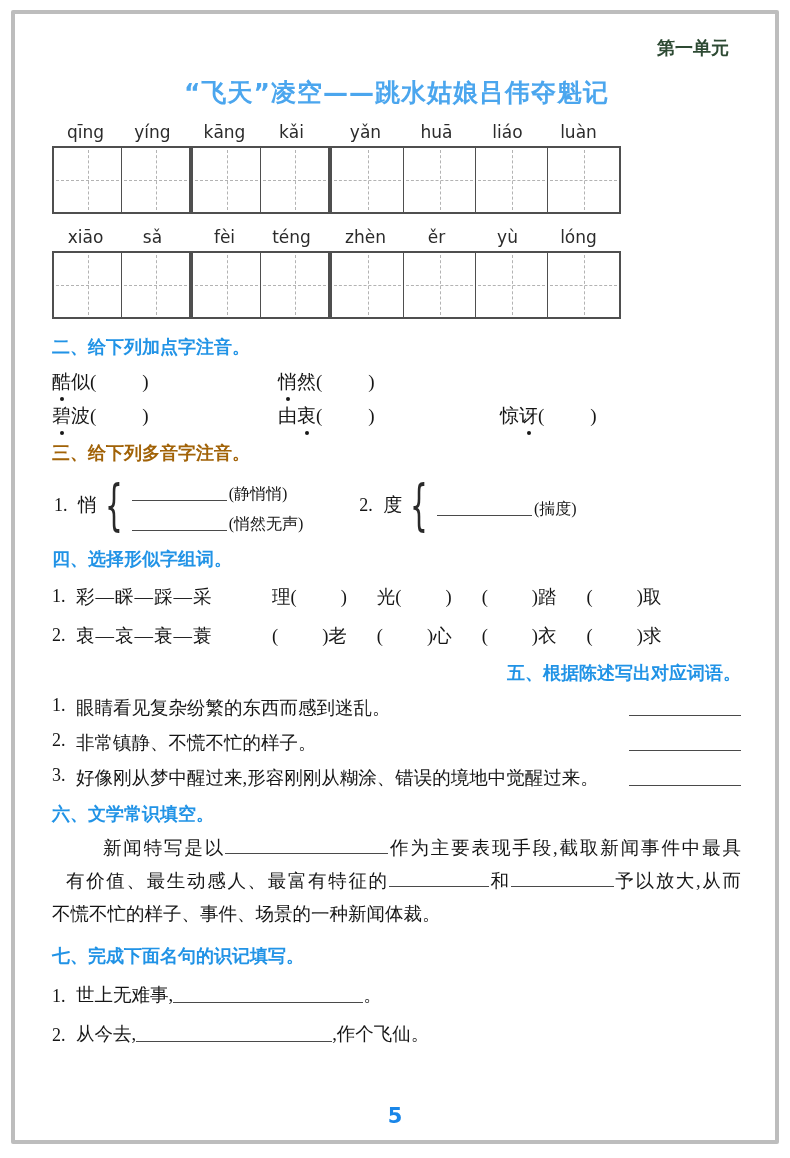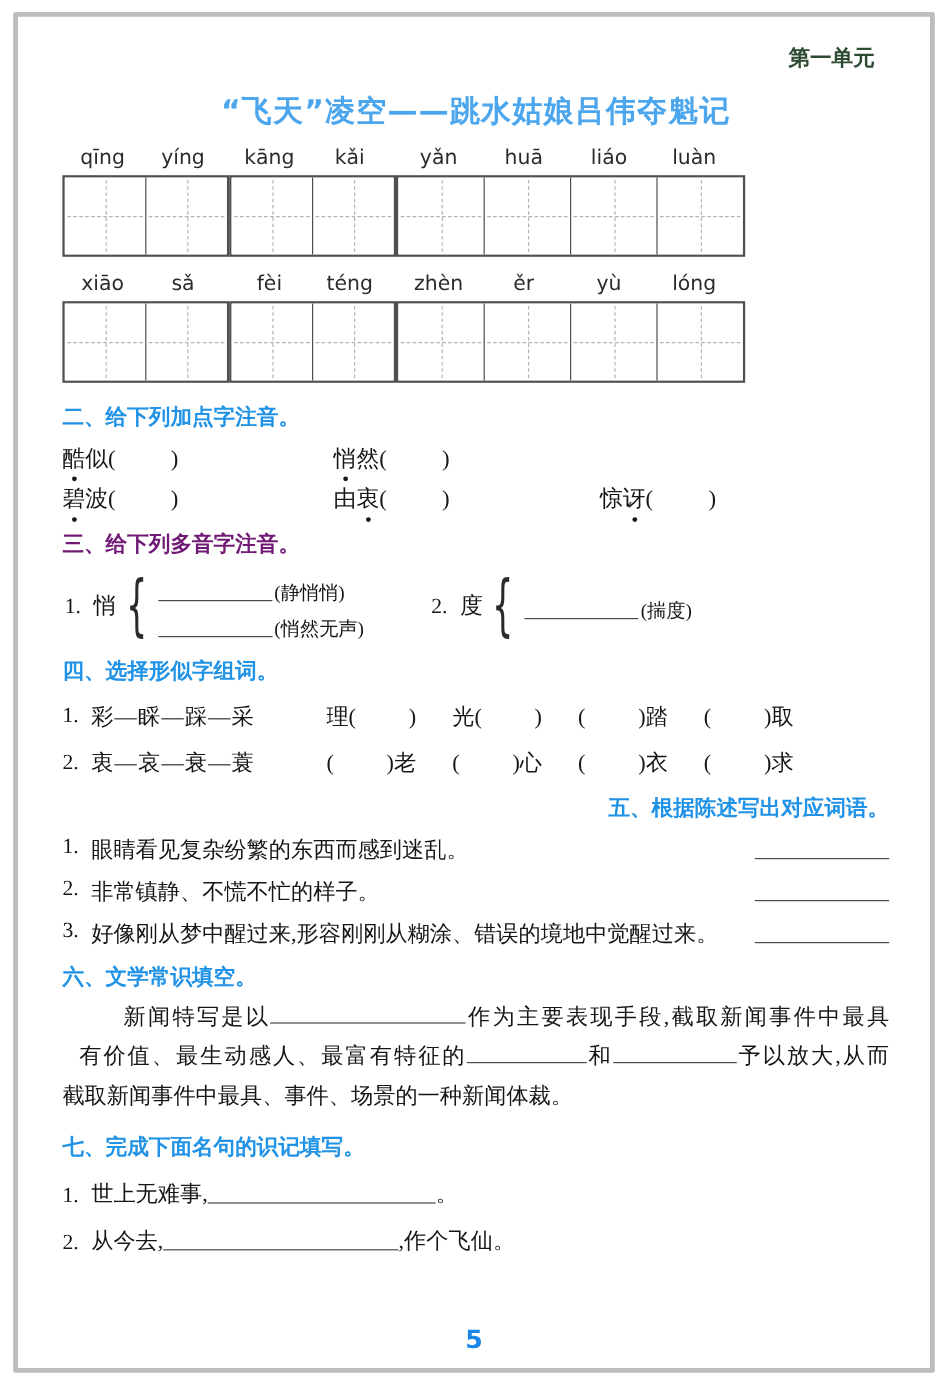--- a/index.html
+++ b/index.html
@@ -201,21 +201,21 @@
           <span class="s2-cell"><span class="zdot">酷</span><span>似</span><span>(</span><span class="pgap"></span><span>)</span></span>
           <span class="s2-cell"><span class="zdot">悄</span><span>然</span><span>(</span><span class="pgap"></span><span>)</span></span>
         </div>
         <div class="s2-row">
           <span class="s2-cell"><span class="zdot">碧</span><span>波</span><span>(</span><span class="pgap"></span><span>)</span></span>
           <span class="s2-cell"><span>由</span><span class="zdot">衷</span><span>(</span><span class="pgap"></span><span>)</span></span>
           <span class="s2-cell"><span>惊</span><span class="zdot">讶</span><span>(</span><span class="pgap"></span><span>)</span></span>
         </div>
       </div>
 
-    <div class="sec-head" id="s3-head" style="color: #701a75;">三、给下列多音字注音。</div>
+    <div class="sec-head" id="s3-head" style="color: #a16207;">三、给下列多音字注音。</div>
     <div id="s3-body" class="s3-wrap">
         <div class="s3-item">
           <span class="qnum">1.</span>
           <span class="mchar">悄</span>
           <span class="brace">{</span>
           <div class="opts">
             <div class="opt-row">
               <span class="opt-blank"></span>
               <span class="opt-label">(静悄悄)</span>
             </div>
@@ -280,21 +280,21 @@
             <span class="s5-text">好像刚从梦中醒过来,形容刚刚从糊涂、错误的境地中觉醒过来。</span>
           </span>
           <span class="s5-blank"></span>
         </div>
       </div>
 
     <div class="sec-head" id="s6-head" style="color: rgb(33, 147, 230);">六、文学常识填空。</div>
     <div id="s6-body" class="s6-body">
         <div class="s6-line fill indent"><span>新闻特写是以</span><span class="blank" style="width: 163px;"></span><span>作为主要表现手段,截取新闻事件中最具</span></div>
         <div class="s6-line fill"><span>有价值、最生动感人、最富有特征的</span><span class="blank" style="width: 100px;"></span><span>和</span><span class="blank" style="width: 103px;"></span><span>予以放大,从而</span></div>
-        <div class="s6-line"><span>截取新闻事件中最具、事件、场景的一种新闻体裁。</span></div>
+        <div class="s6-line"><span>不慌不忙的样子、事件、场景的一种新闻体裁。</span></div>
       </div>
 
     <div class="sec-head" id="s7-head" style="color: rgb(33, 147, 230);">七、完成下面名句的识记填写。</div>
     <div id="s7-body">
         <div class="s7-line">
           <span class="qnum">1.</span>
           <span>世上无难事,</span>
           <span class="blank" style="width: 190px;"></span>
           <span>。</span>
         </div>

